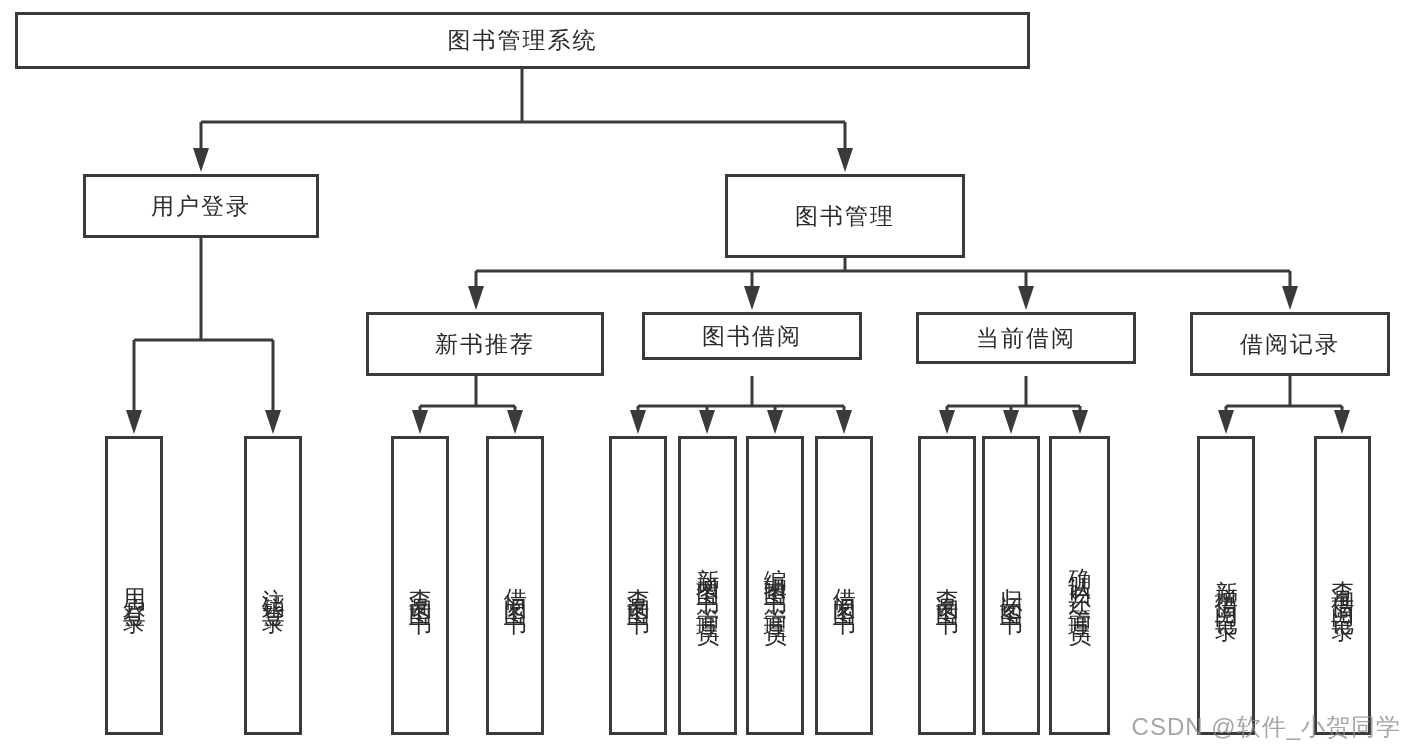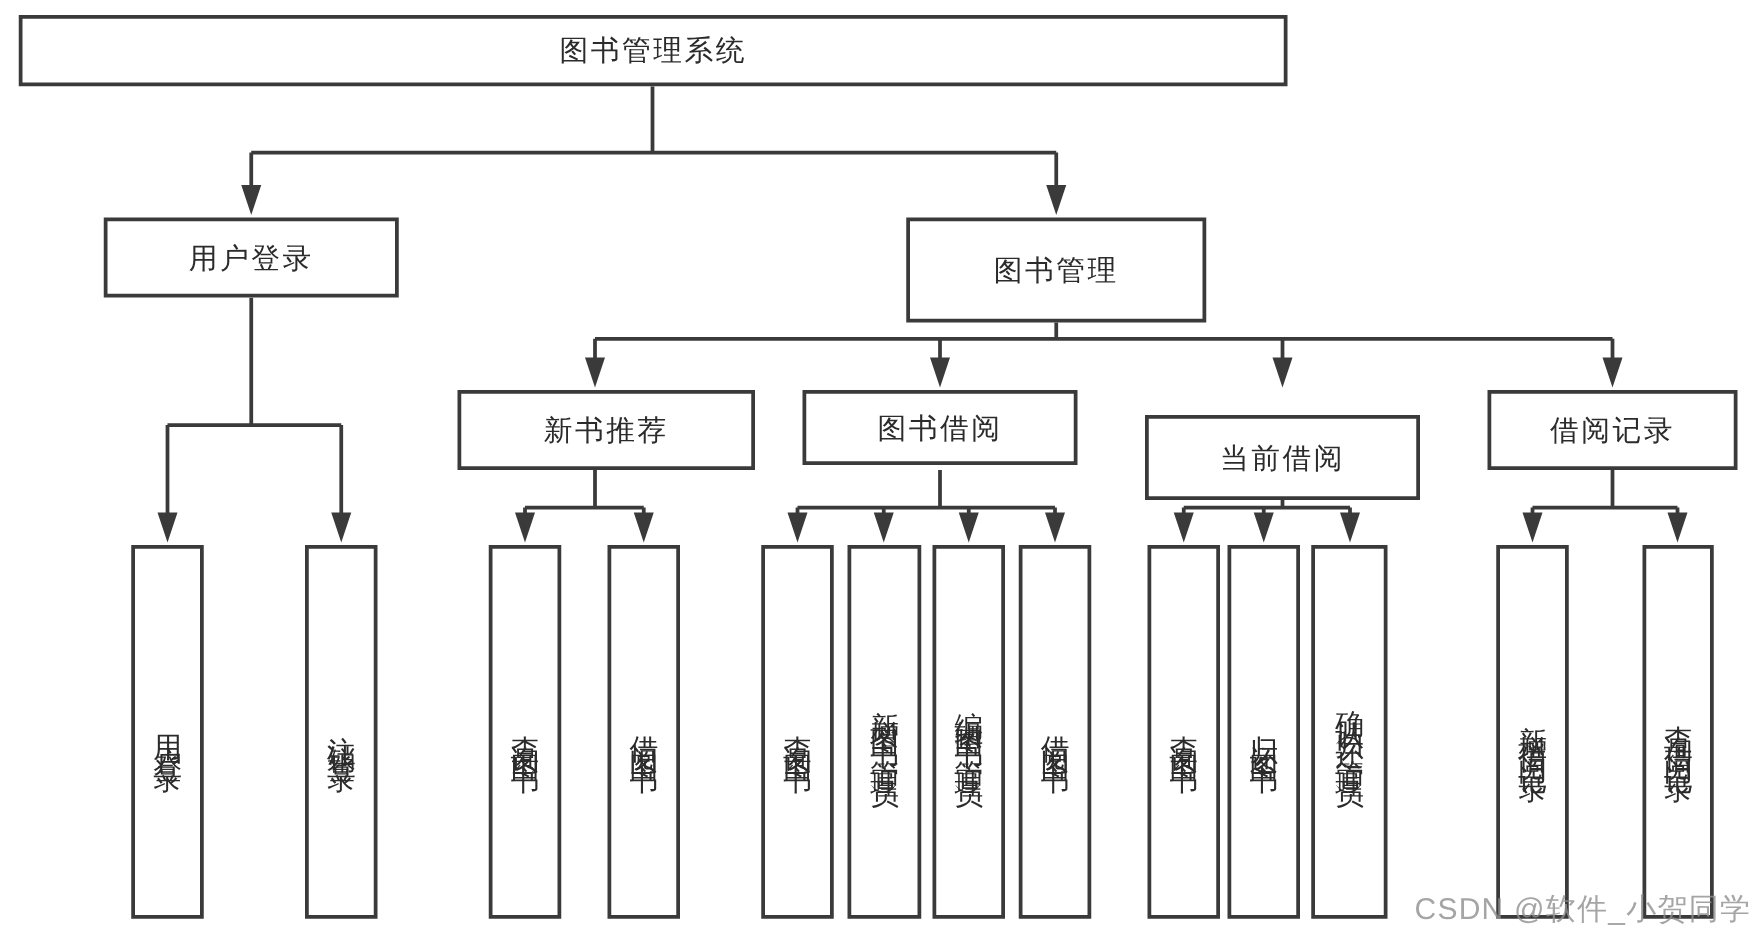--- a/index.html
+++ b/index.html
@@ -93,22 +93,22 @@
       <polygon points="1342,434 1334,410 1350,410"></polygon>
     </g>
   </svg>
 
   <div class="node hbox" style="left:15px;top:12px;width:1015px;height:57px">图书管理系统</div>
 
   <div class="node hbox" style="left:83px;top:174px;width:236px;height:64px">用户登录</div>
   <div class="node hbox" style="left:725px;top:174px;width:240px;height:84px">图书管理</div>
 
   <div class="node hbox" style="left:366px;top:312px;width:238px;height:64px">新书推荐</div>
-  <div class="node hbox" style="left:642px;top:312px;width:220px;height:60px">图书借阅</div>
-  <div class="node hbox" style="left:916px;top:332px;width:220px;height:68px">当前借阅</div>
+  <div class="node hbox" style="left:642px;top:312px;width:220px;height:48px">图书借阅</div>
+  <div class="node hbox" style="left:916px;top:312px;width:220px;height:52px">当前借阅</div>
   <div class="node hbox" style="left:1190px;top:312px;width:200px;height:64px">借阅记录</div>
 
   <div class="node vbox" style="left:105px;top:436px;width:58px;height:299px">用户登录</div>
   <div class="node vbox" style="left:244px;top:436px;width:58px;height:299px">注销登录</div>
 
   <div class="node vbox" style="left:391px;top:436px;width:58px;height:299px">查询图书</div>
   <div class="node vbox" style="left:486px;top:436px;width:58px;height:299px">借阅图书</div>
 
   <div class="node vbox" style="left:609px;top:436px;width:58px;height:299px">查询图书</div>
   <div class="node vbox" style="left:678px;top:436px;width:59px;height:299px">新增图书（管理员）</div>

